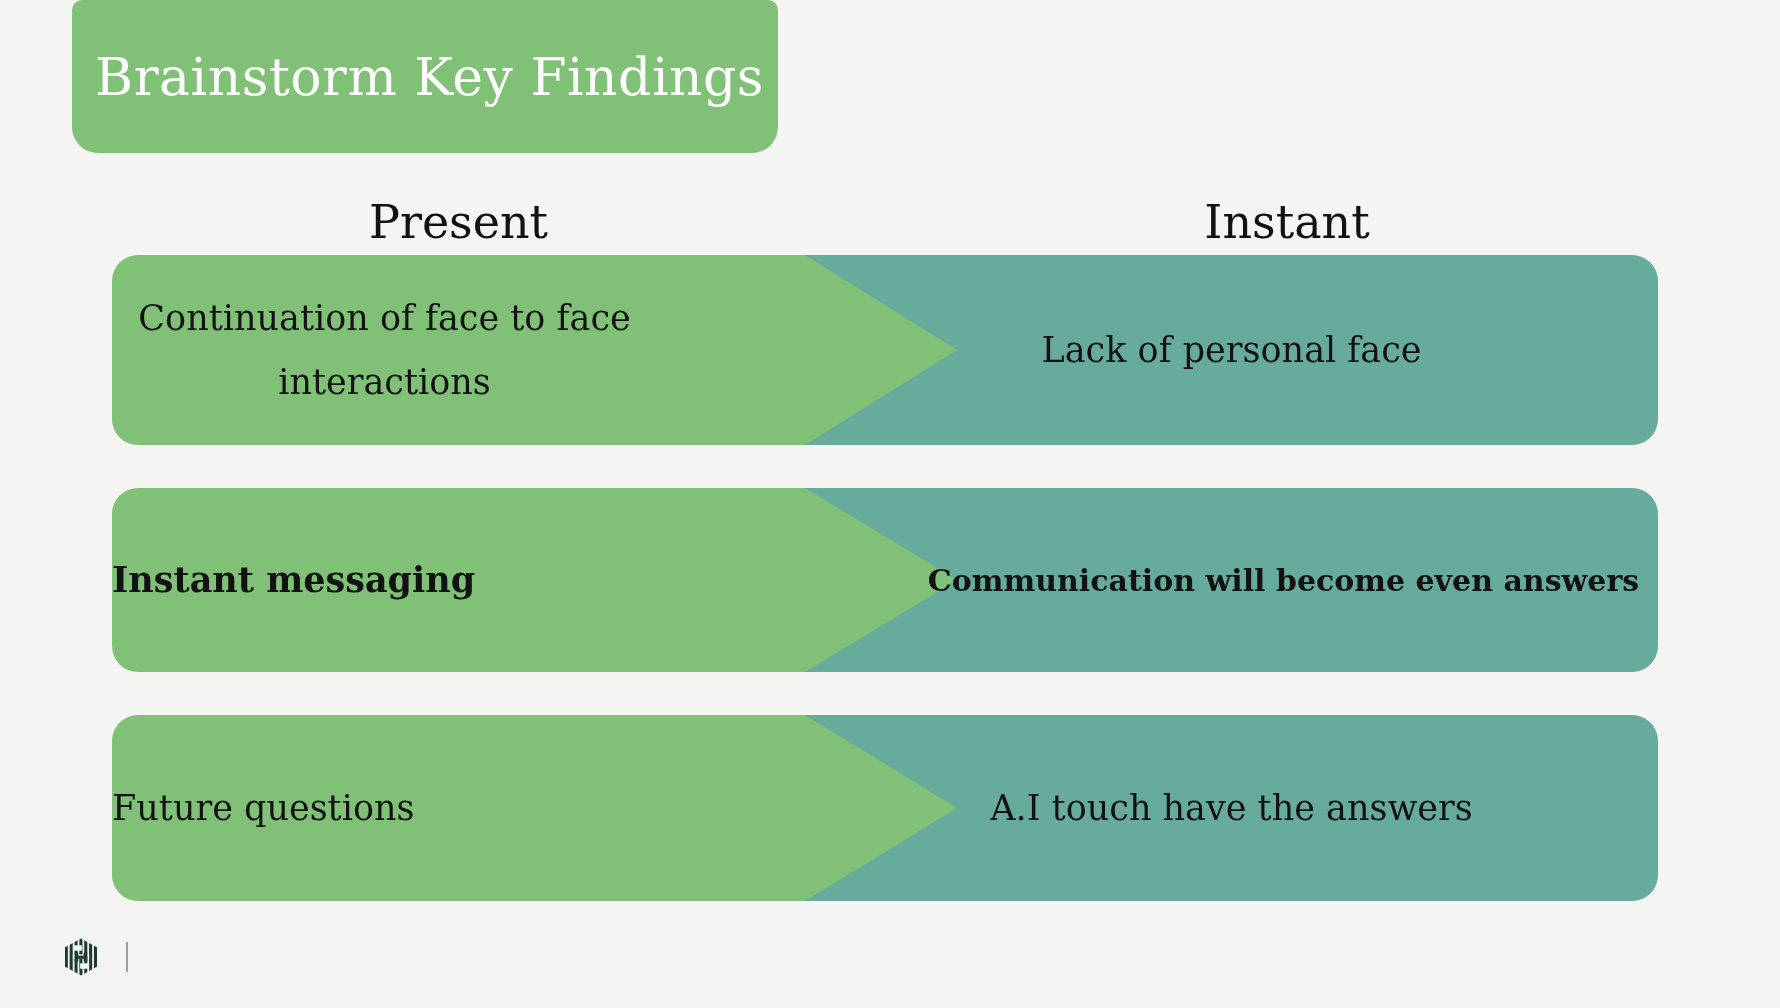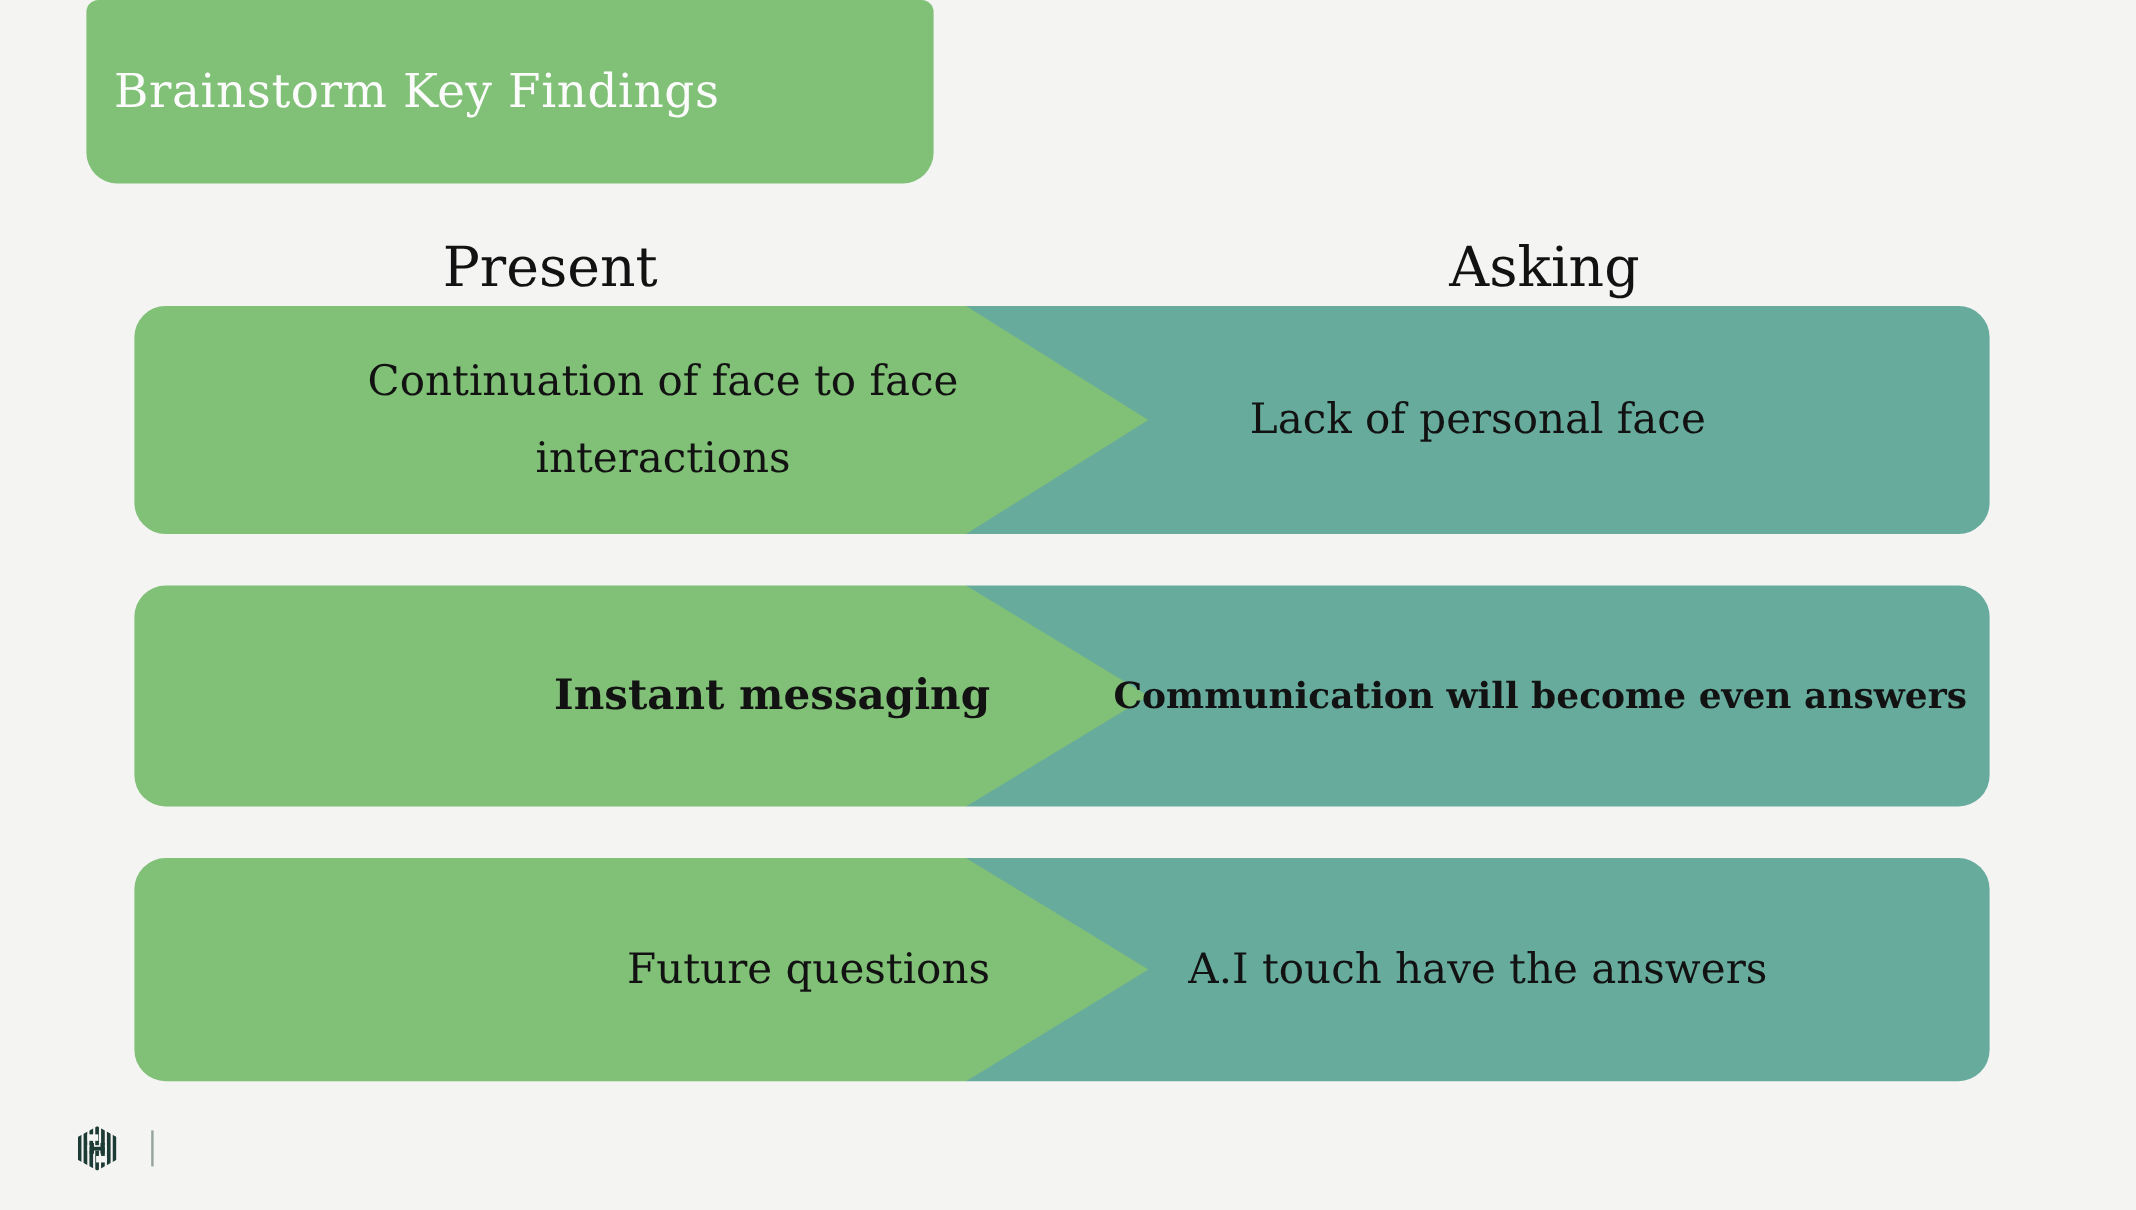--- a/index.html
+++ b/index.html
@@ -29,21 +29,21 @@
     height: 153px;
     background: var(--present-green, #80c077);
     border-radius: 10px 10px 26px 26px;
     display: flex;
     align-items: center;
     padding-left: 23px;
     box-sizing: border-box;
   }
   .title-banner .title-text {
     color: var(--title-text, #fcfcfc);
-    font-size: 39px;
+    font-size: 52px;
     letter-spacing: 0.5px;
     white-space: nowrap;
   }
 
   
   .col-header {
     position: absolute;
     top: 194px;
     height: 56px;
     line-height: 56px;
@@ -93,21 +93,21 @@
   }
 
   .present-label {
     position: absolute;
     left: 0;
     top: 0;
     bottom: 0;
     width: 713px;
     display: flex;
     align-items: center;
-    justify-content: flex-end;
+    justify-content: flex-start;
     text-align: center;
     font-size: 35px;
     line-height: 64px;
     color: var(--body-text, #121212);
   }
   .present-label span { max-width: 545px; display: inline-block; }
 
   .future-label {
     position: absolute;
     left: 693px;
@@ -151,21 +151,21 @@
 </head>
 <body>
 
 <div class="slide">
 
   <div class="title-banner">
     <span class="title-text">Brainstorm Key Findings</span>
   </div>
 
   <div class="col-header present">Present</div>
-  <div class="col-header future">Asking</div>
+  <div class="col-header future">Instant</div>
 
   <div class="row r1">
     <div class="future-panel"></div>
     <div class="present-panel"></div>
     <div class="arrow-tip"></div>
     <div class="present-label">
         <span>Continuation of face to face interactions</span>
       </div>
     <div class="future-label">
         <span>Lack of personal face</span>

